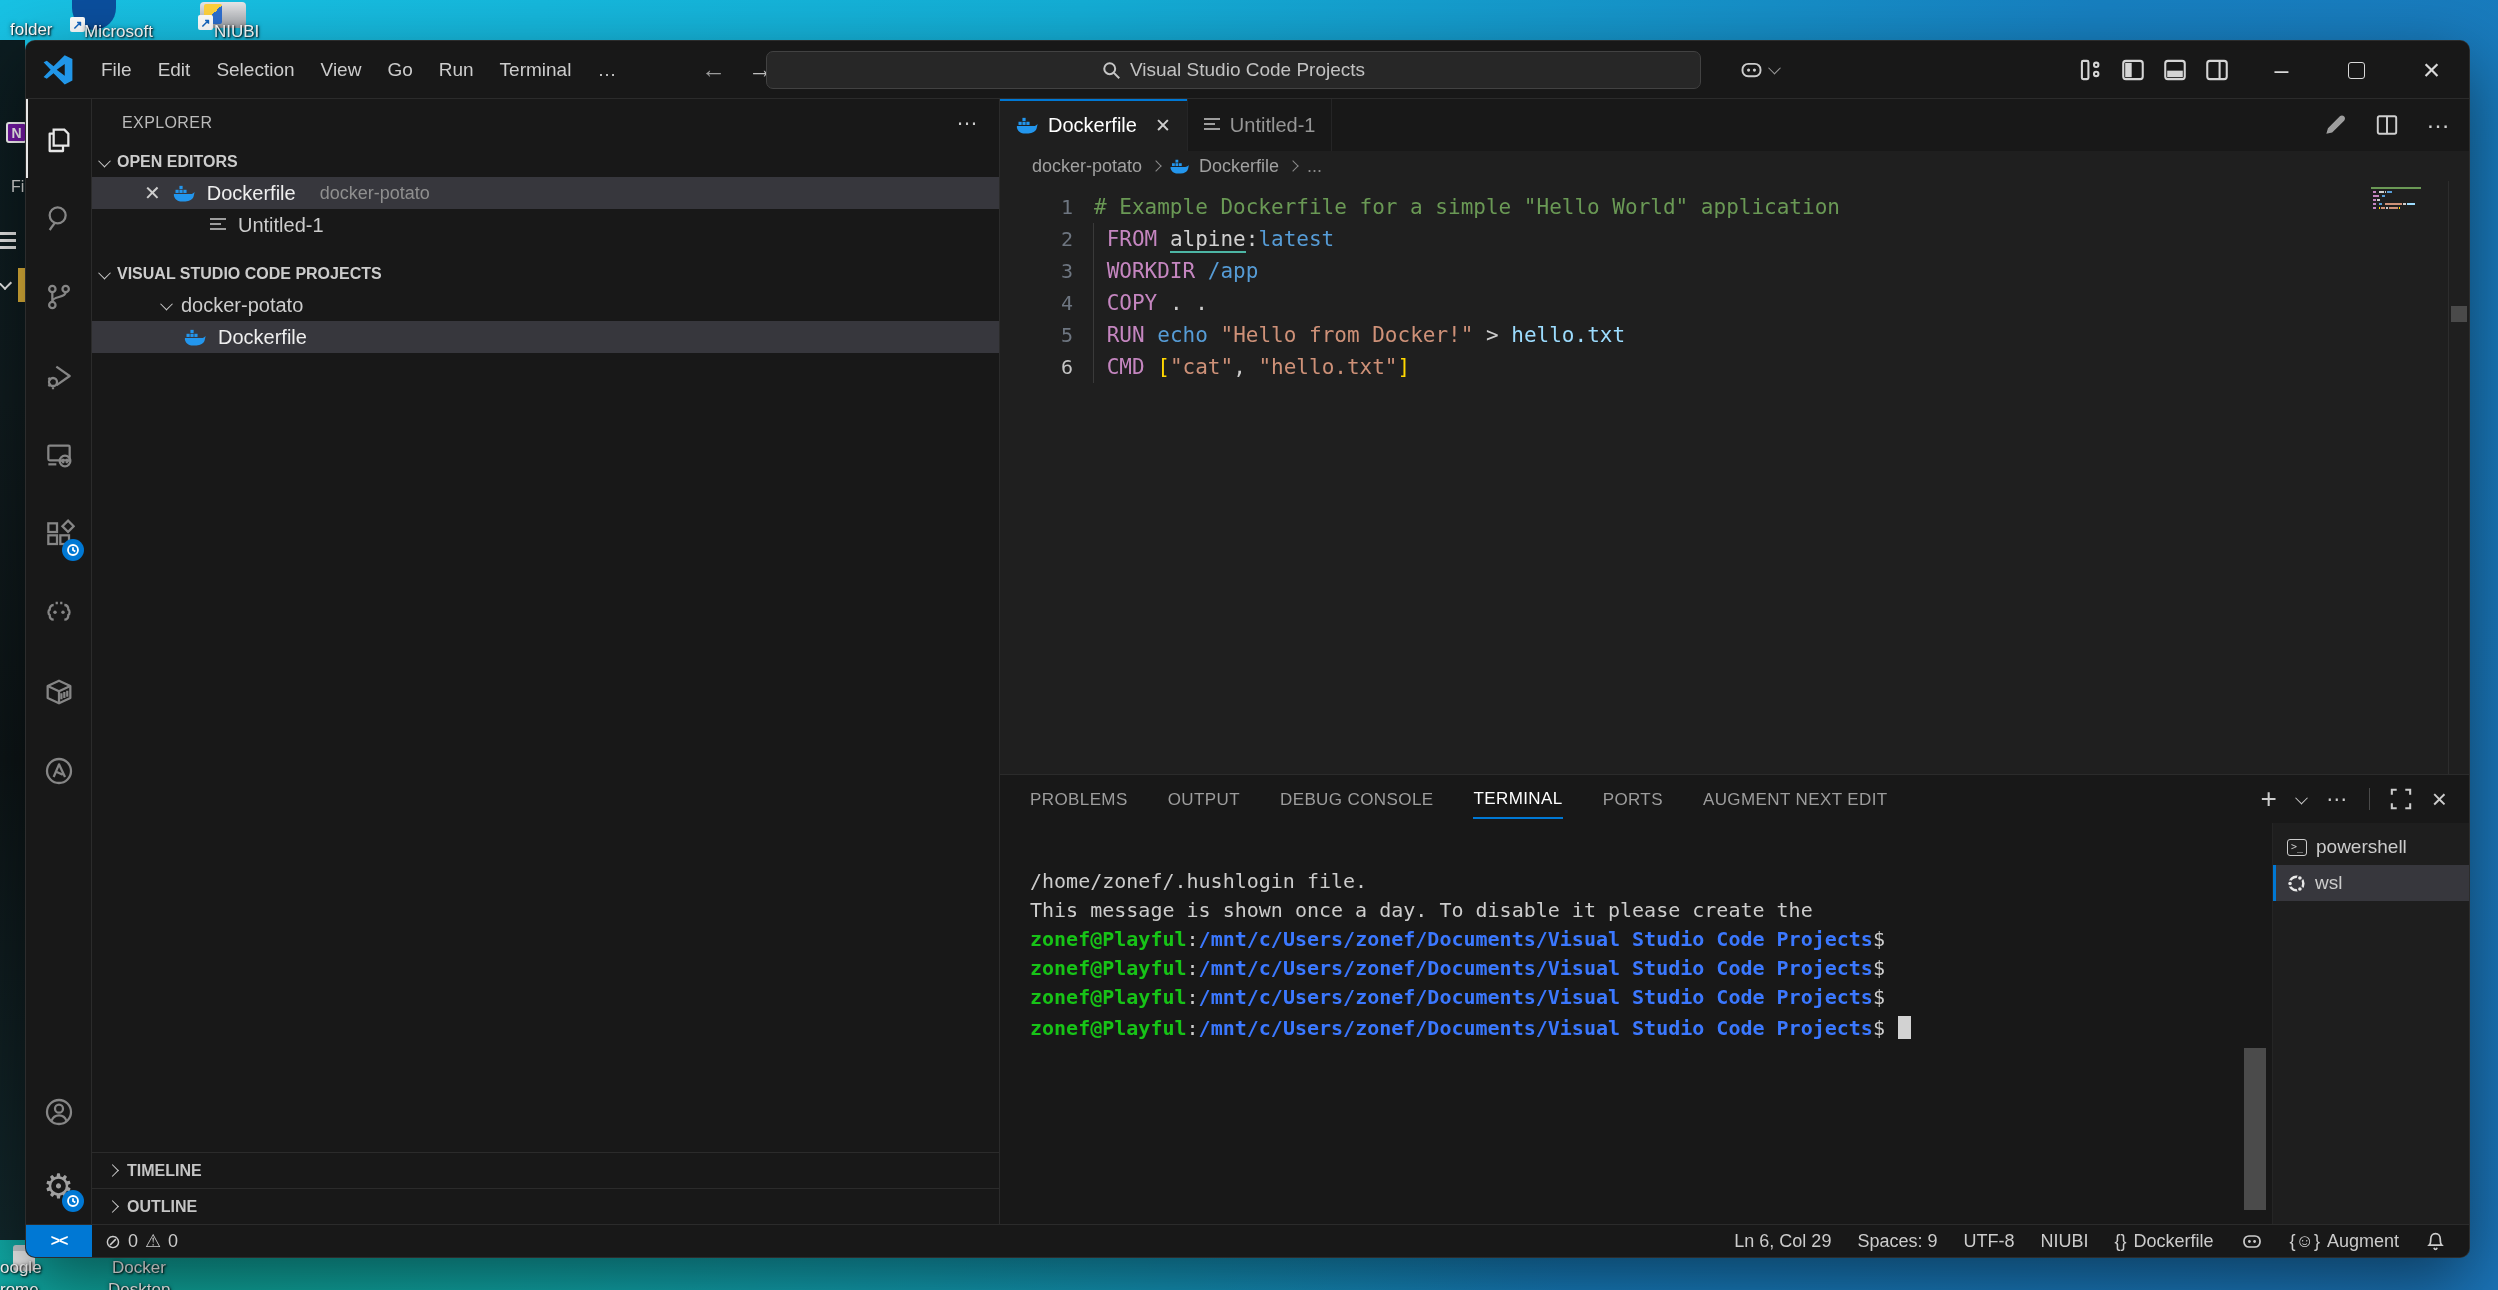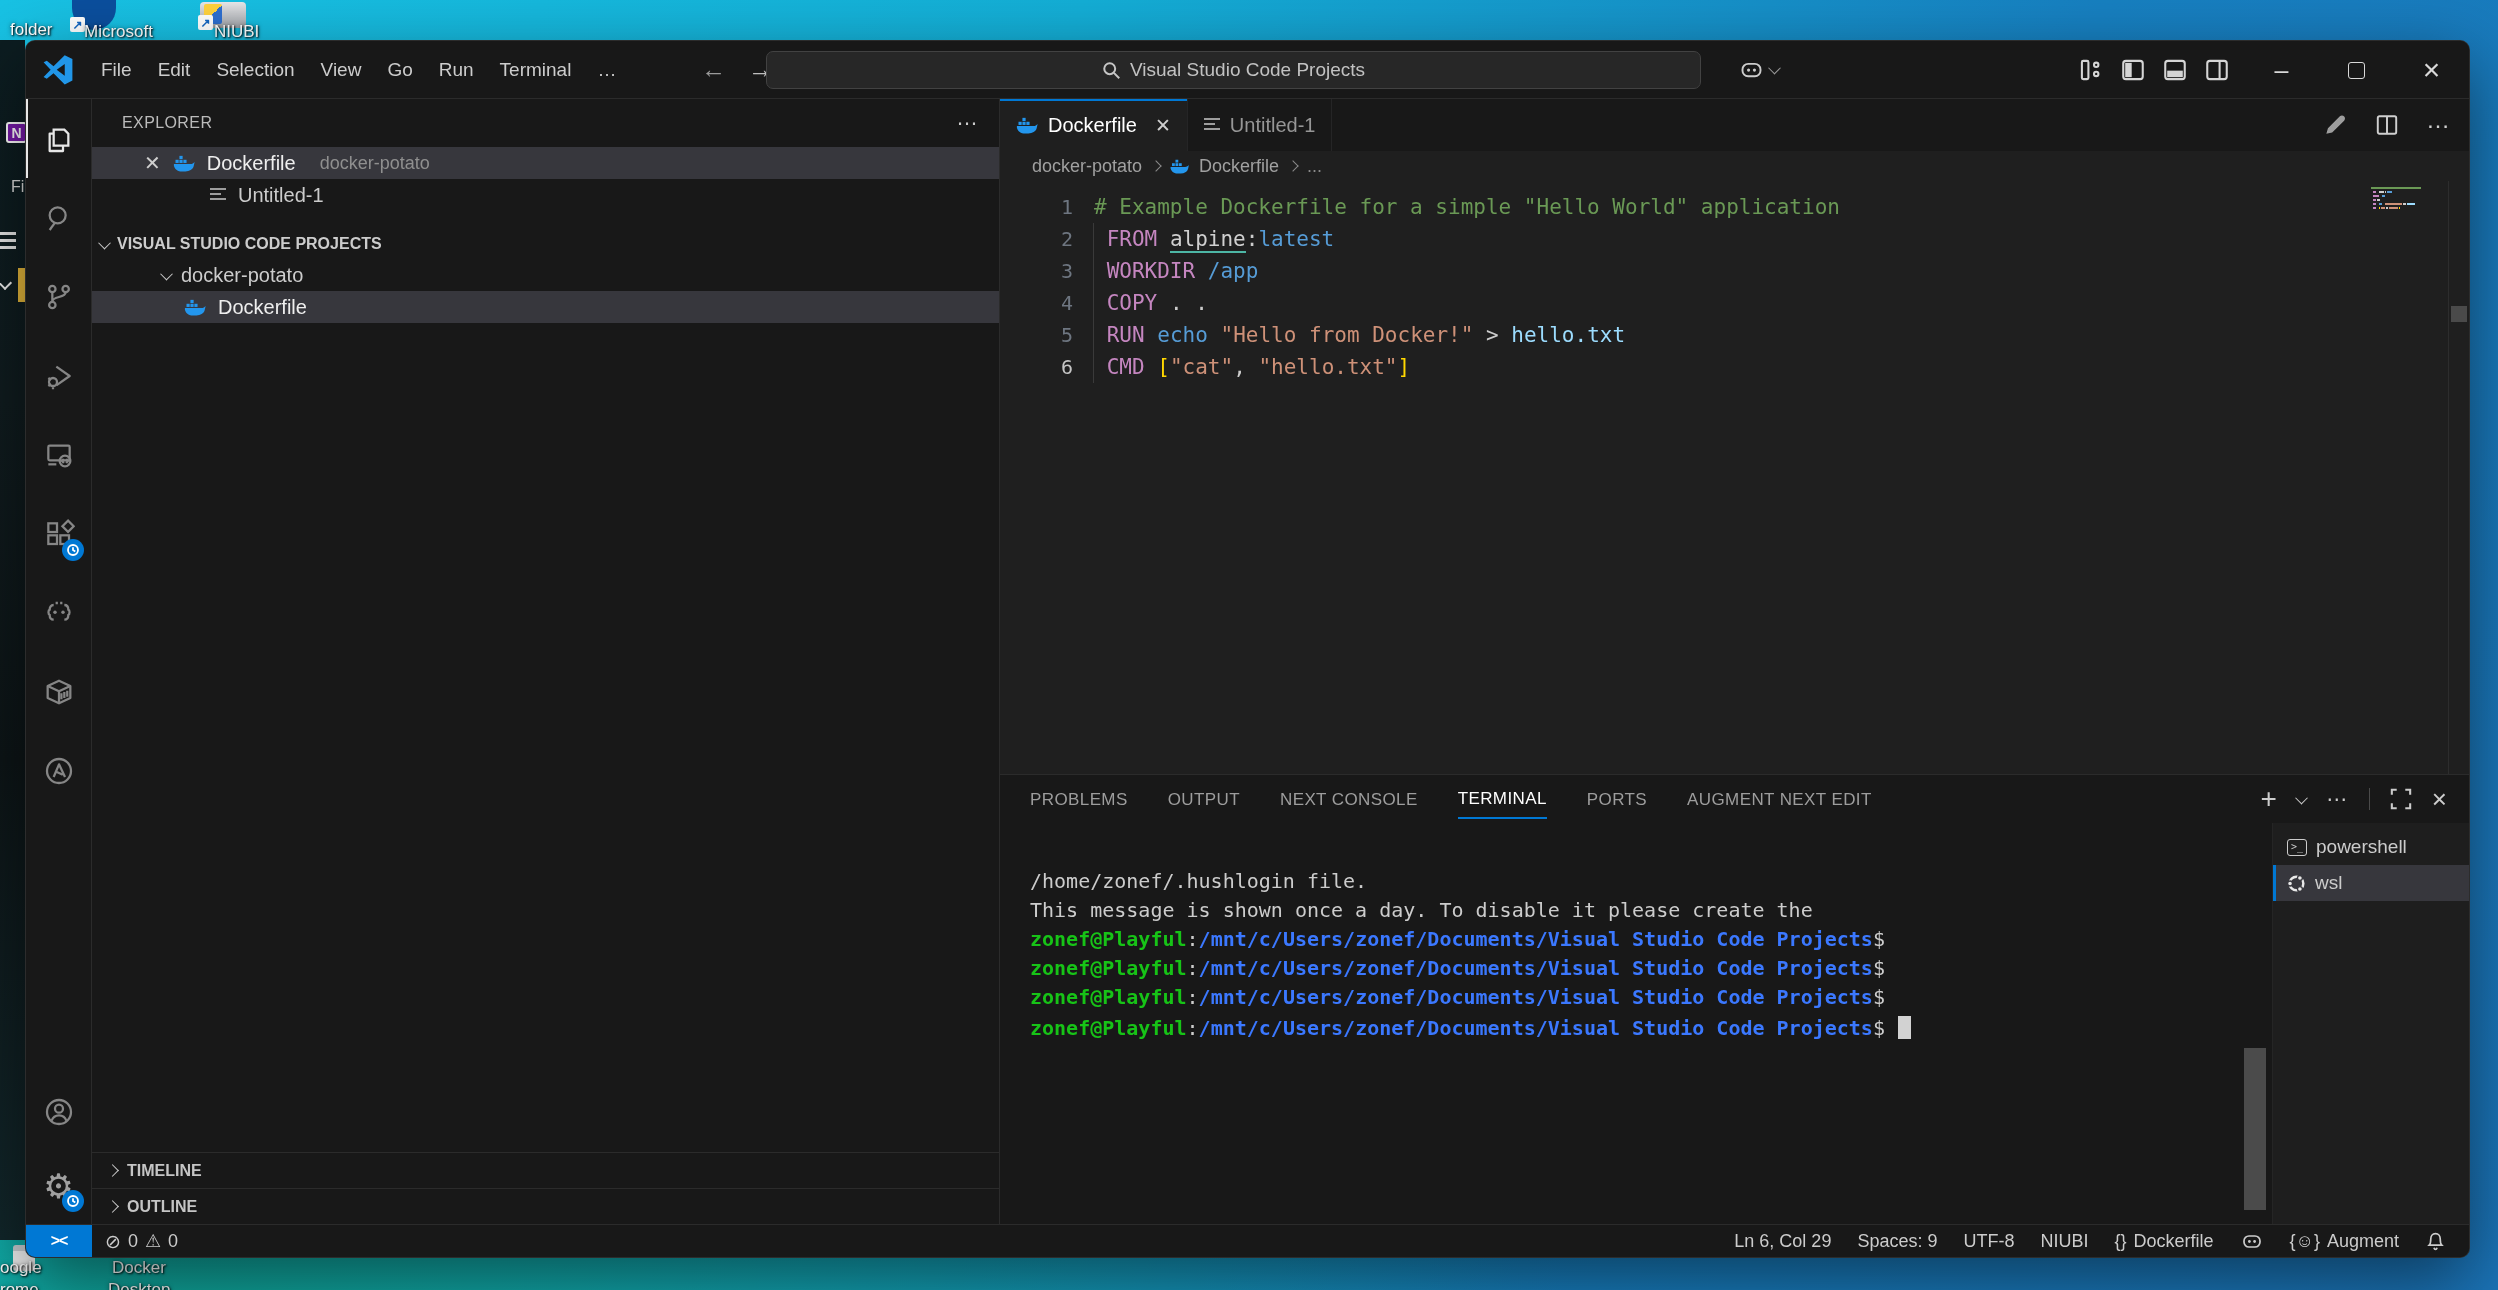--- a/index.html
+++ b/index.html
@@ -349,20 +349,24 @@
       </div>
     </div>
 
     <div class="sidebar">
       <div class="sb-title">
         <span class="sb-title-text">EXPLORER</span>
         <span class="flex1"></span>
         <span class="sb-dots">…</span>
       </div>
 
+      <div class="sb-sec-header">
+        <span class="chevD"></span>
+        <span>OPEN EDITORS</span>
+      </div>
 
       <div class="sb-row sel" style="padding-left:52px; gap:12px;">
         <span class="closex">✕</span>
         <svg width="22" height="17" viewBox="0 0 20 16">
             <g fill="#2396ED">
               <rect x="2" y="4.5" width="3" height="3"></rect>
               <rect x="5.7" y="4.5" width="3" height="3"></rect>
               <rect x="9.4" y="4.5" width="3" height="3"></rect>
               <rect x="5.7" y="0.8" width="3" height="3"></rect>
               <path d="M0.5 8.5 h15.5 c1.8 0 3-0.8 4-2 l-0.9 4.2 c-0.9 3-4 4.8-7.8 4.8 h-3.2 c-3.8 0-6.8-2.2-7.6-5.5 z"></path>
@@ -525,21 +529,21 @@
             </div>
           </div>
         <div class="editor-sb-line"></div>
         <div class="editor-sb-slider"></div>
       </div>
 
       <div class="panel">
         <div class="panel-header" id="panel-tabs">
             <div class="panel-tab">PROBLEMS</div>
             <div class="panel-tab">OUTPUT</div>
-            <div class="panel-tab">NEXT CONSOLE</div>
+            <div class="panel-tab">DEBUG CONSOLE</div>
             <div class="panel-tab active">TERMINAL</div>
             <div class="panel-tab">PORTS</div>
             <div class="panel-tab">AUGMENT NEXT EDIT</div>
           </div>
         <div class="panel-actions">
           <span class="pa-plus">+</span>
           <span class="chevD"></span>
           <span class="pa-dots">…</span>
           <span class="pa-sep"></span>
           <svg width="22" height="22" viewBox="0 0 18 18" fill="none" stroke="#cccccc" stroke-width="1.7">

